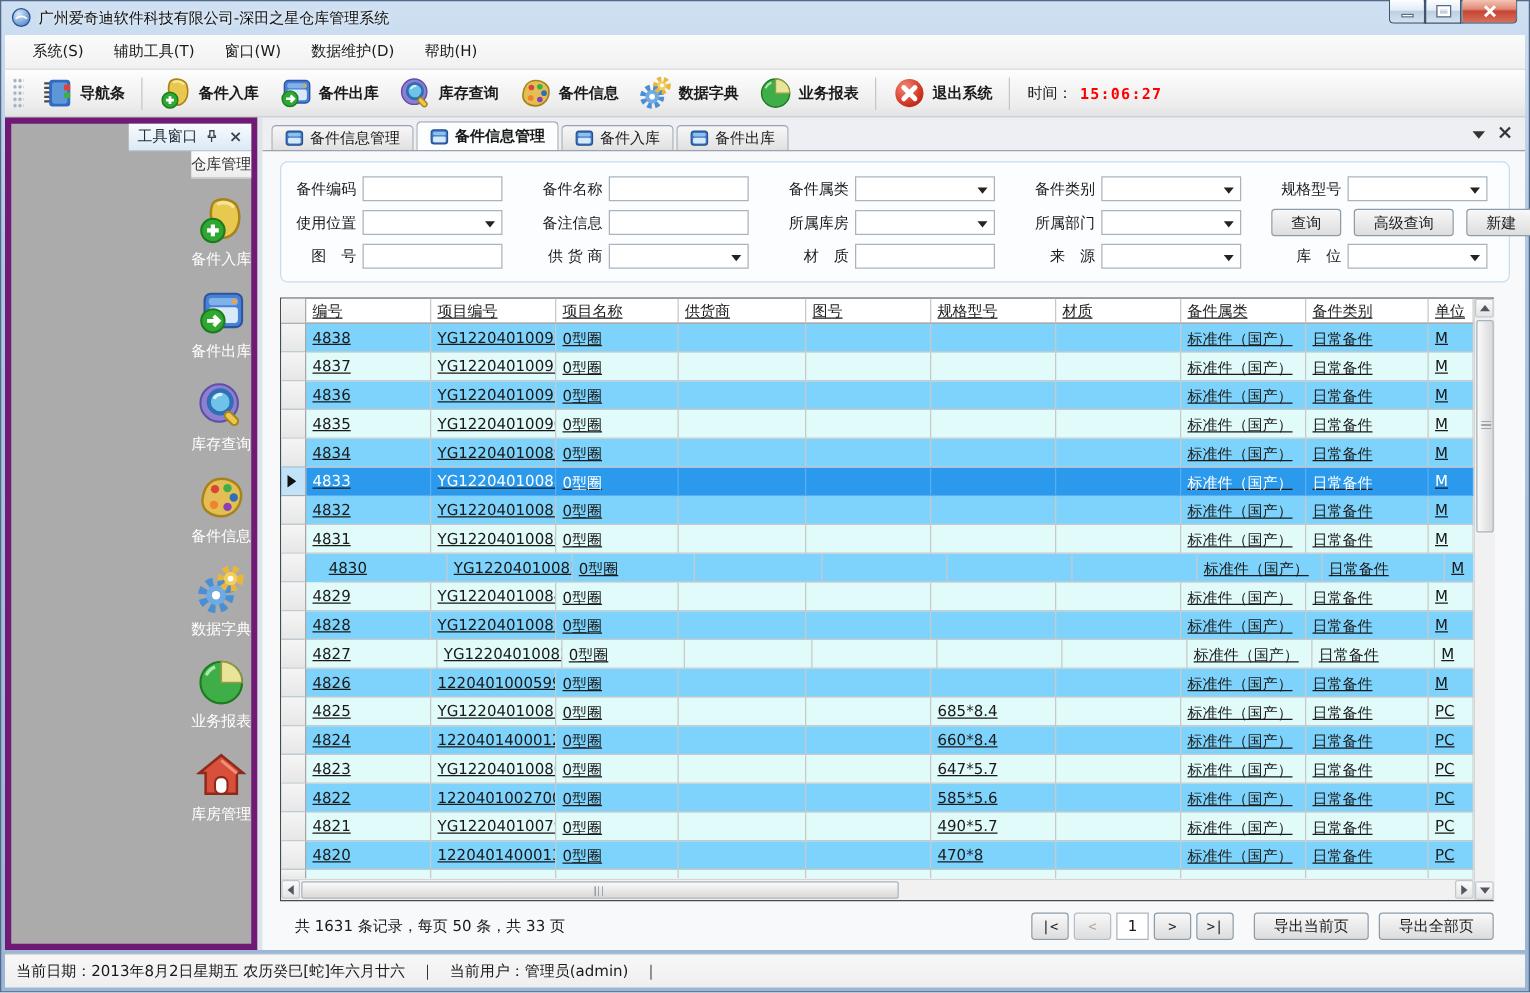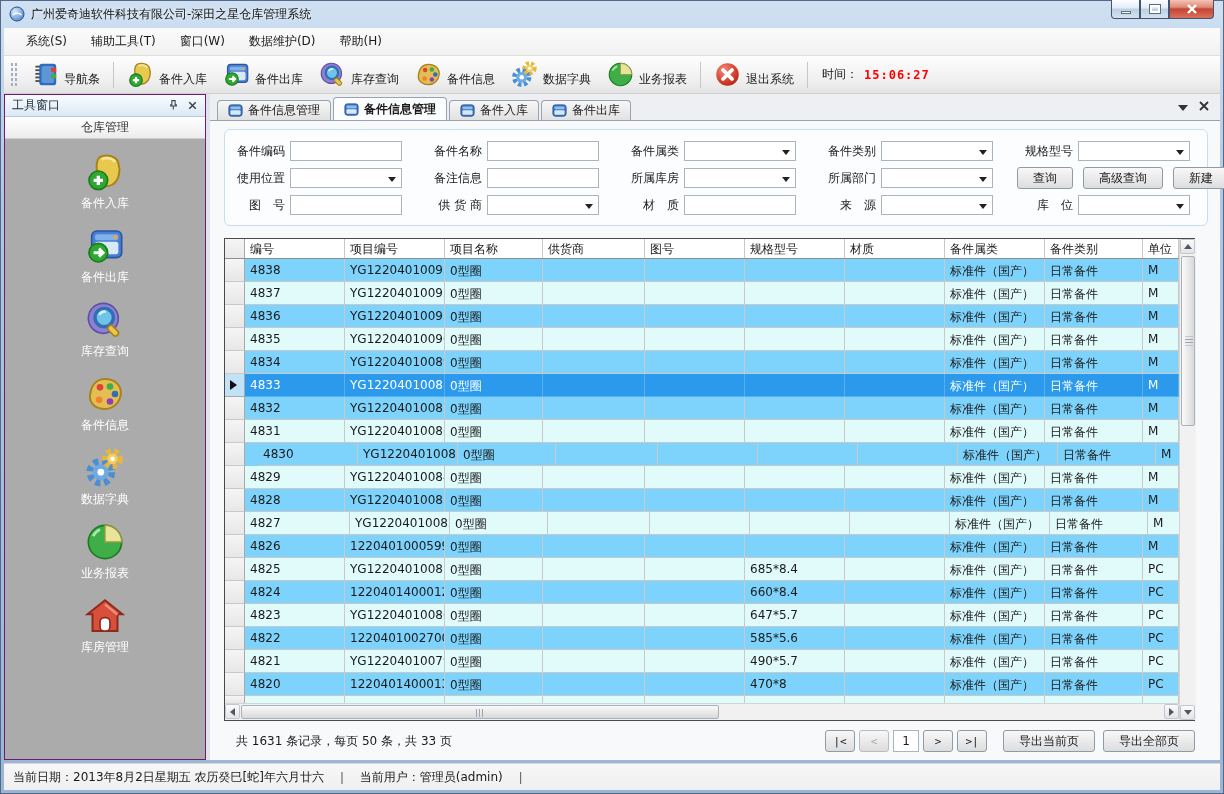--- a/index.html
+++ b/index.html
@@ -34,30 +34,30 @@
   .menubar { position:absolute; top:28px; left:4px; right:4px; height:28px;
     background:linear-gradient(180deg,#FBFBFB,#F1F1F1); border-bottom:1px solid #E0E0E0;
     display:flex; align-items:center; padding-left:10px; }
   .menu-item { padding:4px 12px; white-space:nowrap; }
   
   .toolbar { position:absolute; top:56px; left:4px; right:4px; height:38px;
     background:linear-gradient(180deg,#FEFEFE,#EDEDED 75%,#E3E3E3);
     border-bottom:1px solid #CFCFCF; display:flex; align-items:center; padding-left:4px; }
   .tb-grip { width:9px; height:26px; margin:0 5px 0 2px;
     background-image:radial-gradient(#9FB0C4 1.1px,transparent 1.2px); background-size:4px 5px; }
-  .tb-item { display:flex; align-items:flex-end; gap:5px; padding:3px 8px; white-space:nowrap; cursor:default; }
+  .tb-item { display:flex; align-items:center; gap:5px; padding:3px 8px; white-space:nowrap; cursor:default;font-weight:bold; }
   .tb-item .icon { width:27px; height:27px; display:inline-flex; }
   .tb-sep { width:1px; height:26px; background:#C6C6C6; margin:0 5px; flex:none; }
   .tb-time { display:flex; align-items:center; gap:6px; padding-left:9px; }
   .tb-time .val { color:#FF0000; font-weight:bold; font-family:"DejaVu Sans Mono","Liberation Mono",monospace; letter-spacing:1px; }
   .icon svg { width:100%; height:100%; display:block; }
   
   .main { position:absolute; top:94px; left:4px; right:4px; bottom:34px; display:flex; background:#EDEFF2; }
   
-  .sidebar { width:202px; flex:none; display:flex; flex-direction:column; background:#ABABAB; border:1px solid #701a75; }
+  .sidebar { width:202px; flex:none; display:flex; flex-direction:column; background:#ABABAB; border:5px solid #701a75;align-items:flex-end; }
   .sb-titlebar { height:22px; flex:none; background:linear-gradient(180deg,#F8FBFE,#DCE9F5);
     border-bottom:1px solid #B9C7D6; display:flex; align-items:center; padding:0 5px 0 7px; }
   .sb-title { flex:1; color:#20303F; }
   .sb-ctl { width:16px; height:16px; display:flex; align-items:center; justify-content:center; margin-left:3px; }
   .sb-ctl svg { width:13px; height:13px; }
   .sb-section { height:22px; flex:none; background:linear-gradient(180deg,#FFFFFF,#ECECEC);
     border-bottom:1px solid #CFCFCF; display:flex; align-items:center; justify-content:center; color:#333; }
   .sb-body { flex:1; padding-top:13px; display:flex; flex-direction:column; align-items:center; gap:14px; overflow:hidden; }
   .sb-item { display:flex; flex-direction:column; align-items:center; gap:3px; color:#FFFFFF; cursor:default; }
   .sb-item .icon { width:40px; height:40px; }
@@ -83,21 +83,21 @@
   .ffield { display:flex; align-items:center; gap:5px; flex:none; }
   .flabel { width:56px; text-align:right; white-space:nowrap; flex:none; }
   .fctl { width:112px; height:20px; background:#fff; border:1px solid #A9B4BE; position:relative; flex:none; }
   .fctl.select::after { content:""; position:absolute; right:5px; top:8px; width:0; height:0;
     border-left:4px solid transparent; border-right:4px solid transparent; border-top:5px solid #222; }
   .form-buttons { margin-left:auto; display:flex; gap:10px; }
   .btn { height:22px; padding:0 15px; border:1px solid #8E9CA8; border-radius:3px;
     background:linear-gradient(180deg,#F8F8F8,#DDDDDD); display:flex; align-items:center; white-space:nowrap; }
   
   .grid-wrap { margin-top:12px; width:971px; border:1px solid #4A4A4A; background:#fff; display:flex; flex:none; }
-  .grid-left { width:954px; flex:none; display:flex; flex-direction:column; }
+  .grid-left { width:954px; flex:none; display:flex; flex-direction:column;text-decoration:underline; }
   .grid-header { display:flex; height:20px; flex:none; background:#FFFFFF; border-bottom:1px solid #8F8F8F; }
   .gh-cell { border-right:1px solid #C8C8C8; padding:2px 5px; white-space:nowrap; overflow:hidden; flex:none; }
   .gh-cell.rowhdr { background:linear-gradient(180deg,#F5F5F5,#E9E9E9); border-right:1px solid #A8A8A8; }
   .grid-body { height:444px; overflow:hidden; }
   .tr { display:flex; height:23px; flex:none; background:#7dd3fc; }
   .tr.alt { background:#E1FAFA; }
   .tr.selected { background:#2B99EC; color:#FFFFFF; }
   .td { border-right:1px solid #C9C9C9; border-bottom:1px solid #C9C9C9; padding:4px 5px 0;
     white-space:nowrap; overflow:hidden; flex:none; }
   .tr.selected .td { border-color:#58AEF0; }

